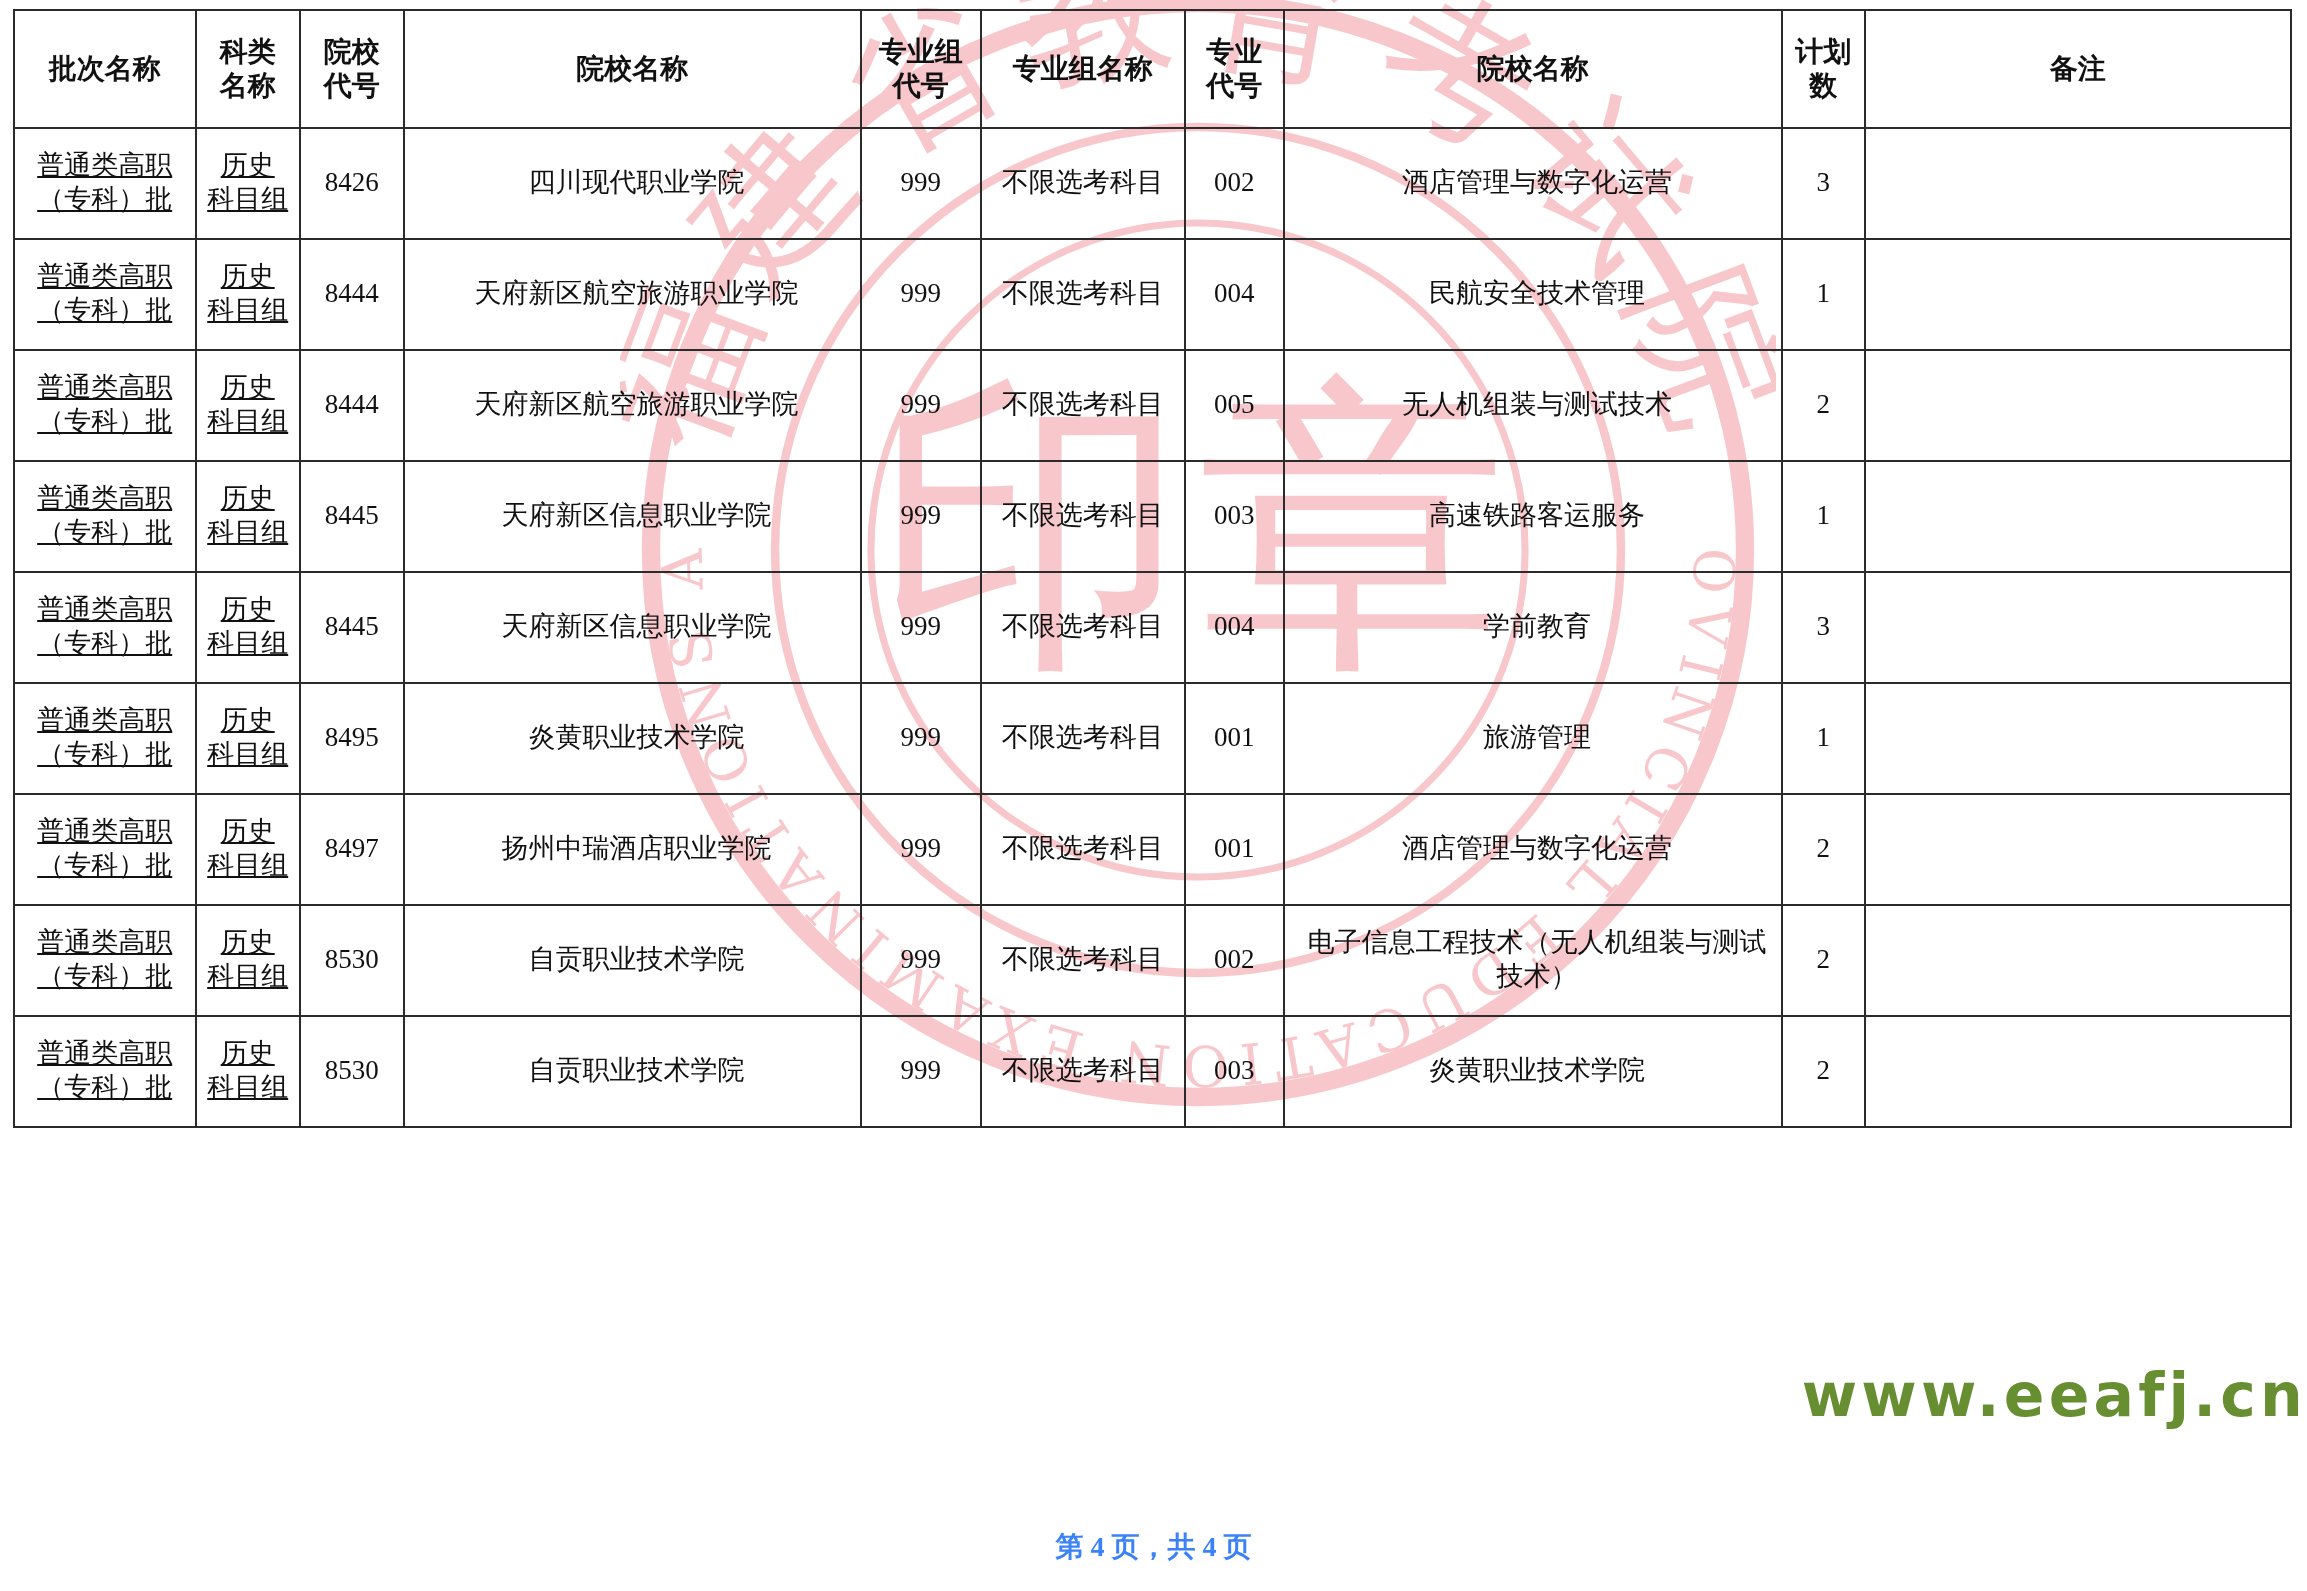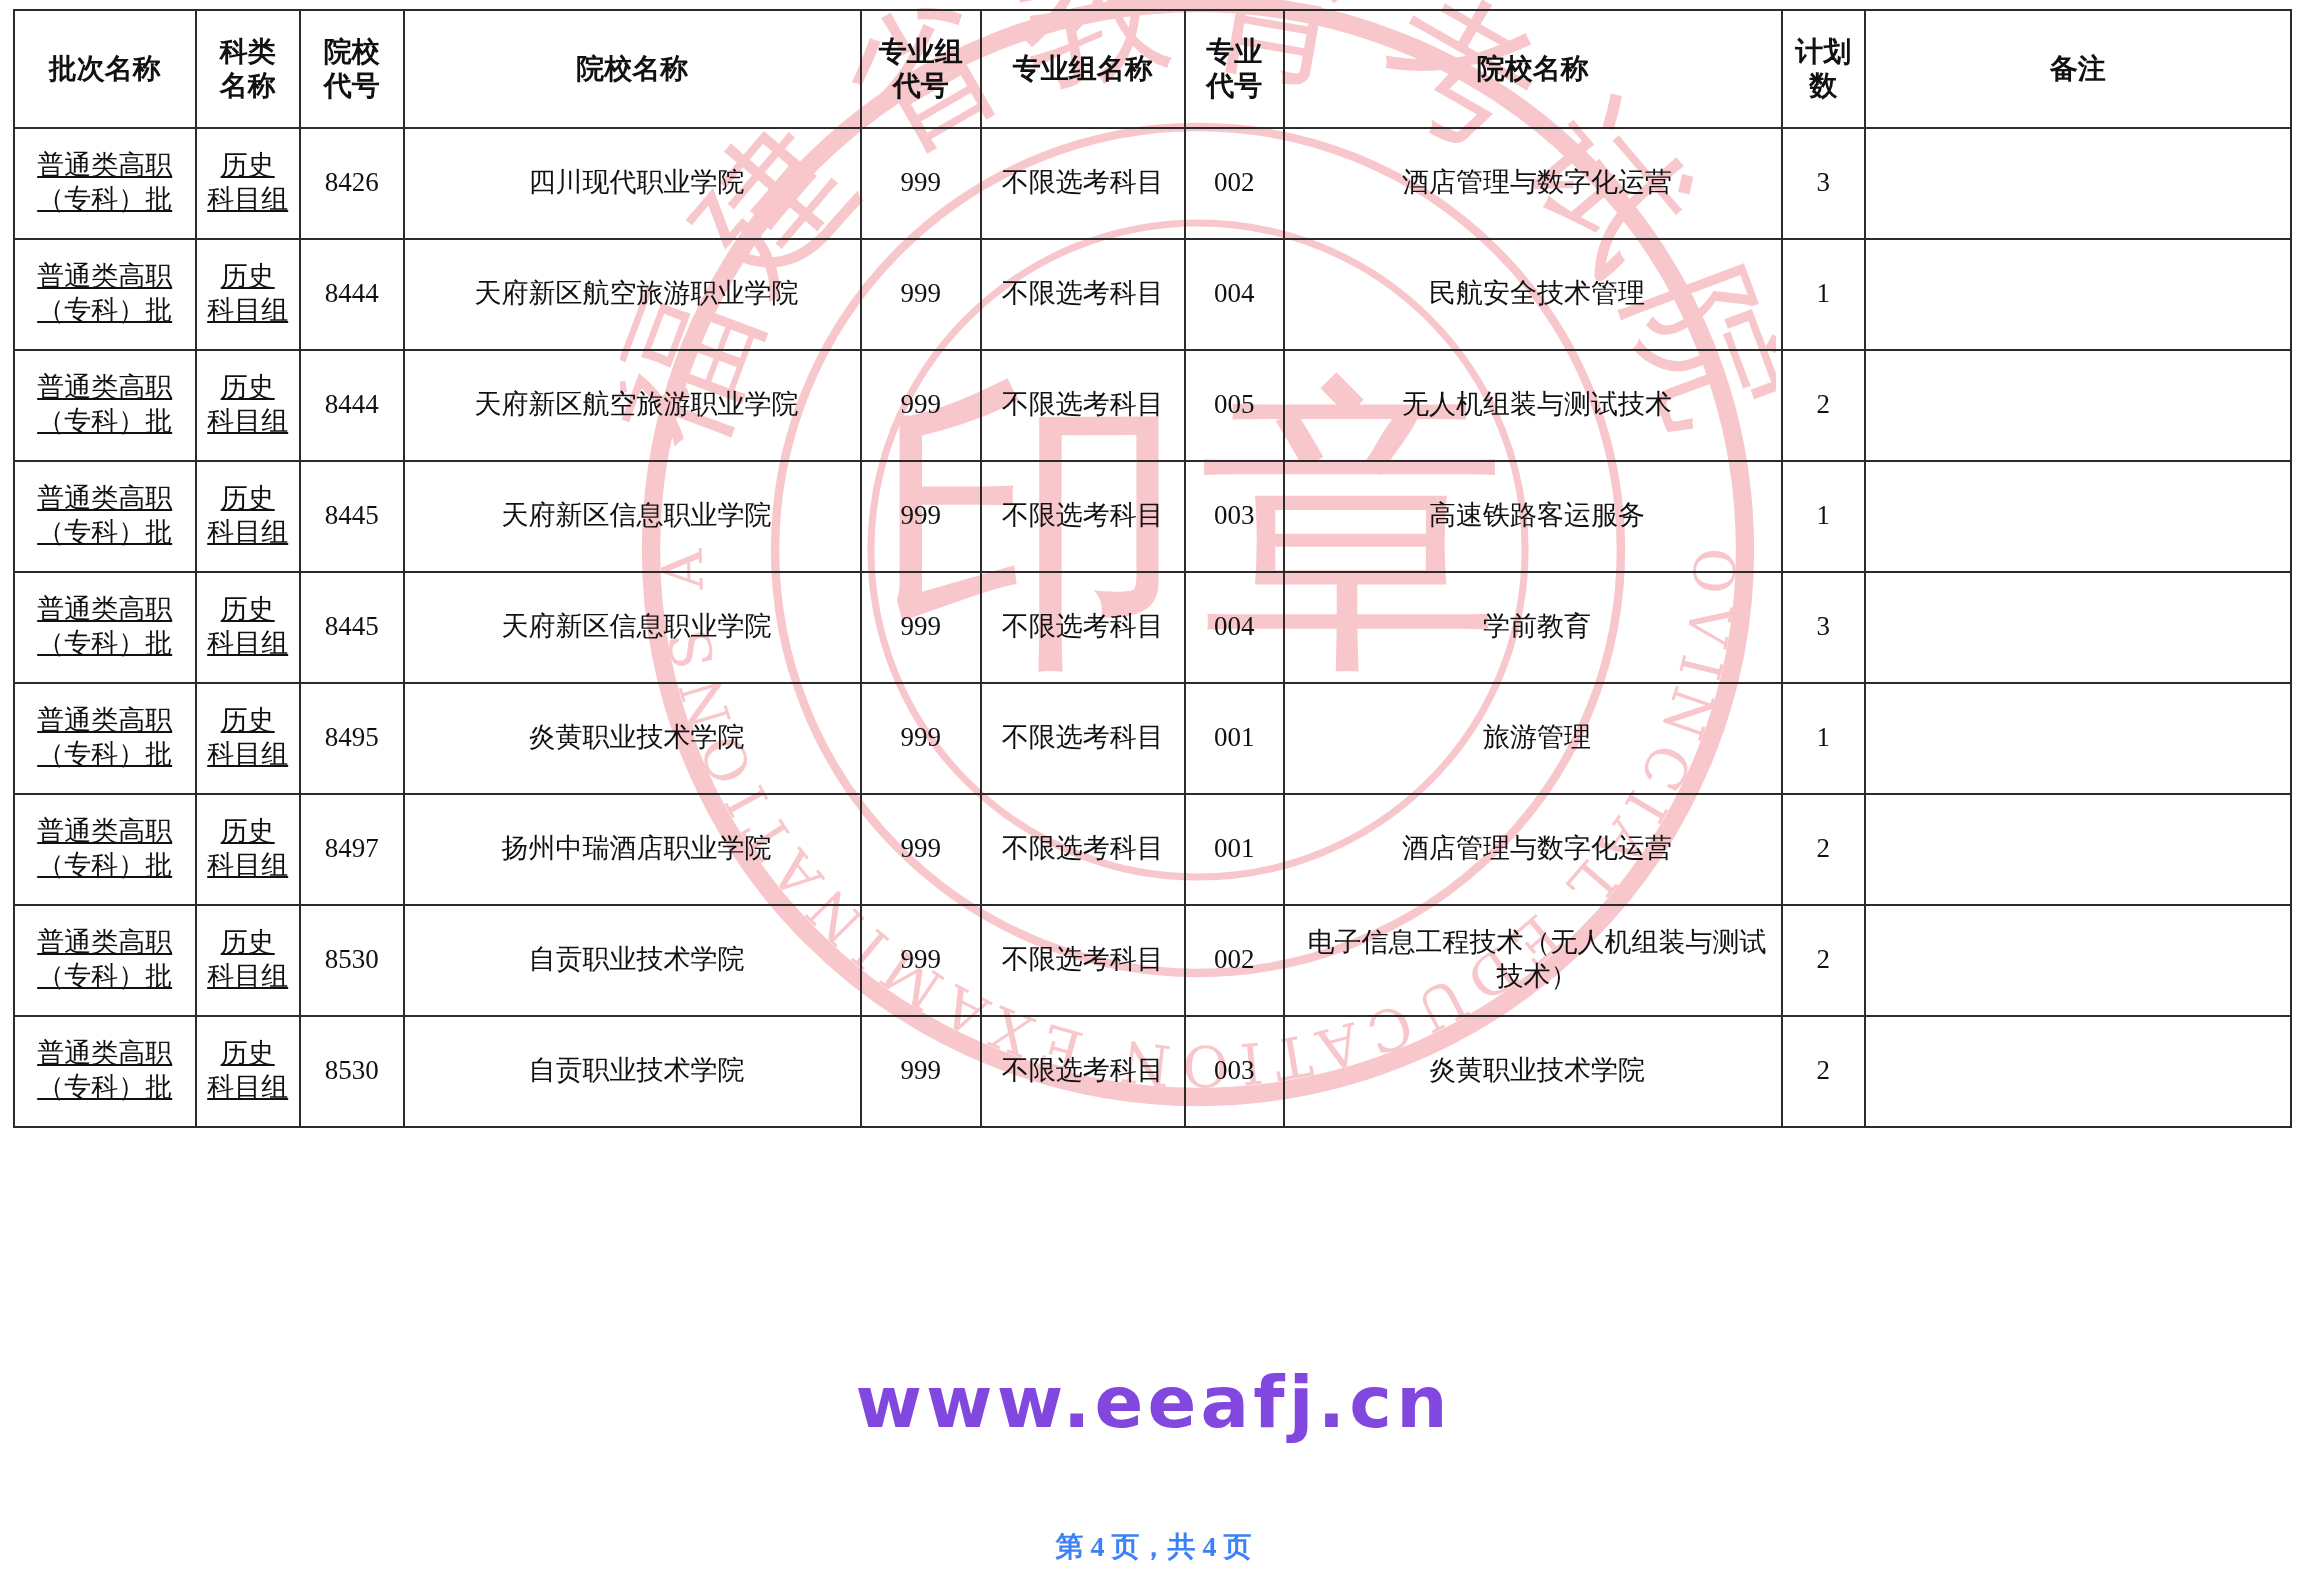--- a/index.html
+++ b/index.html
@@ -26,26 +26,26 @@
     z-index: 5;
     opacity: 0.62;
   }
   .stamp-wrap svg { width: 100%; height: 100%; display: block; }
 
   .url-watermark {
     position: absolute;
     left: 0;
     right: 0;
     top: 1360px;
-    text-align: center;
+    text-align: right;
     font-family: "DejaVu Sans", "Liberation Sans", sans-serif;
-    font-size: 72px;
+    font-size: 60px;
     font-weight: 700;
     letter-spacing: 4.2px;
-    color: #6d28d9;
+    color: #4d7c0f;
     opacity: 0.85;
     z-index: 6;
     pointer-events: none;
   }
 
   
   .table-area {
     position: absolute;
     left: 12.7px;
     top: 8.5px;

